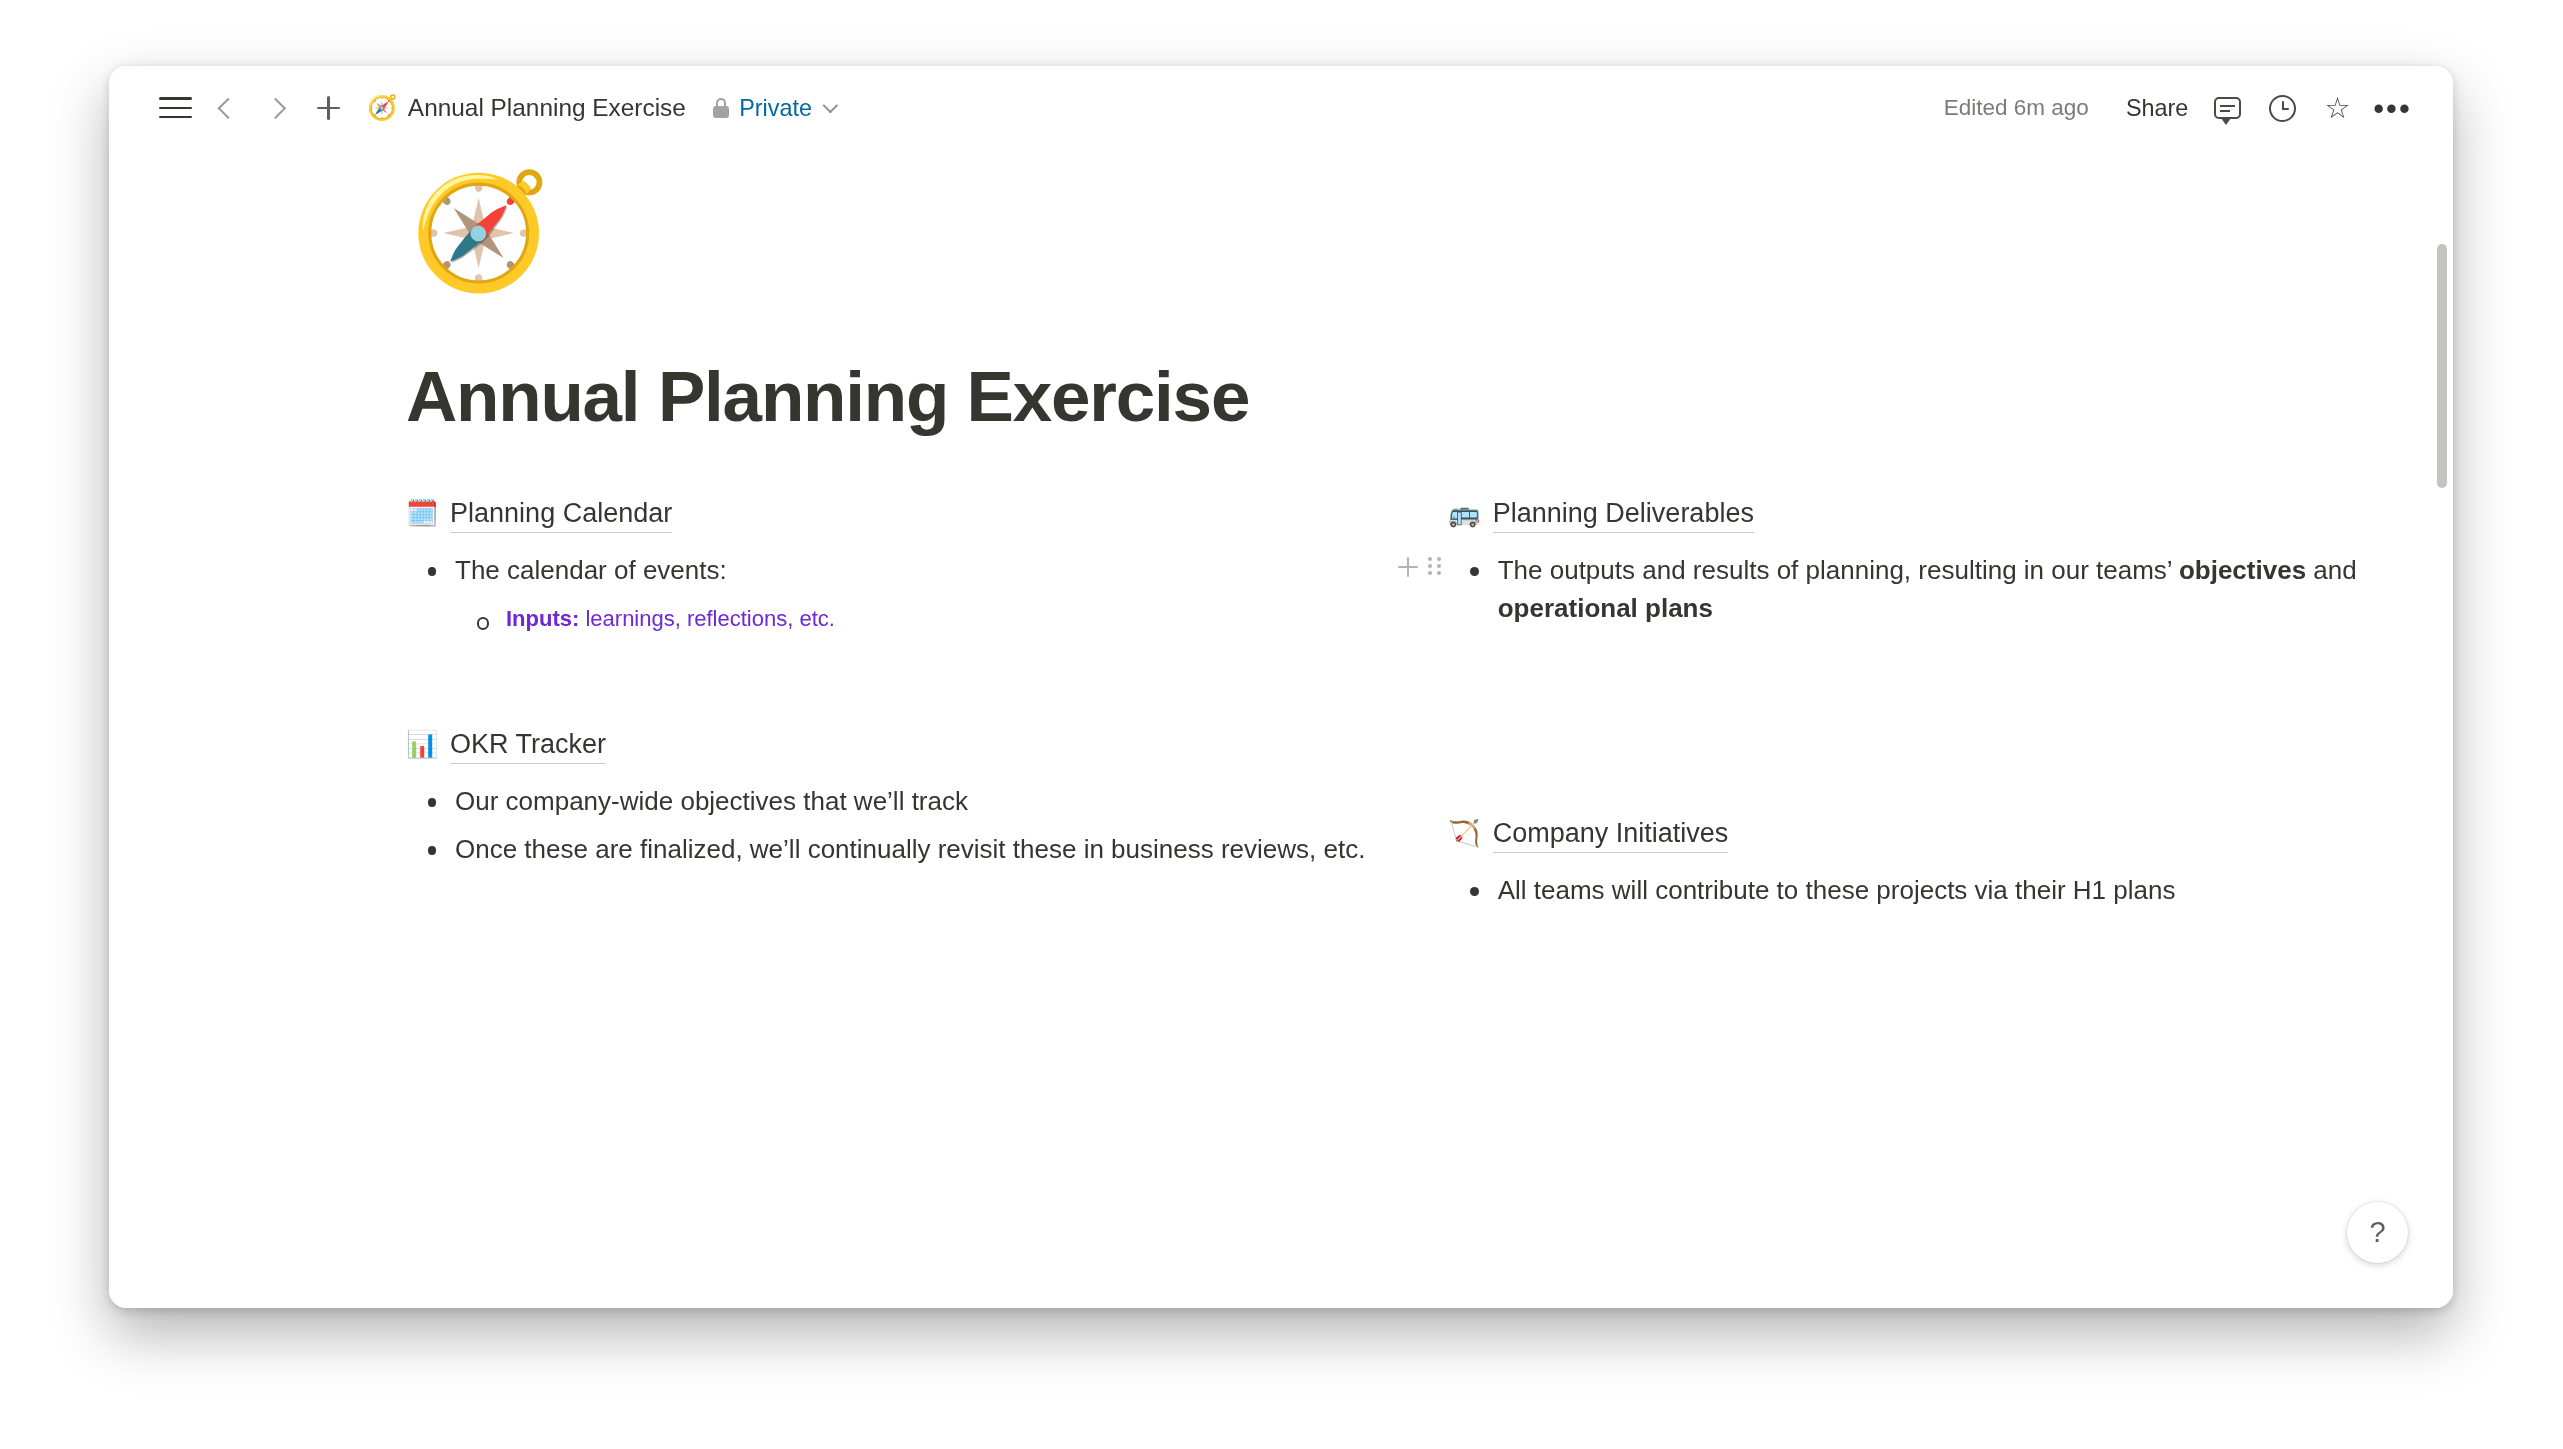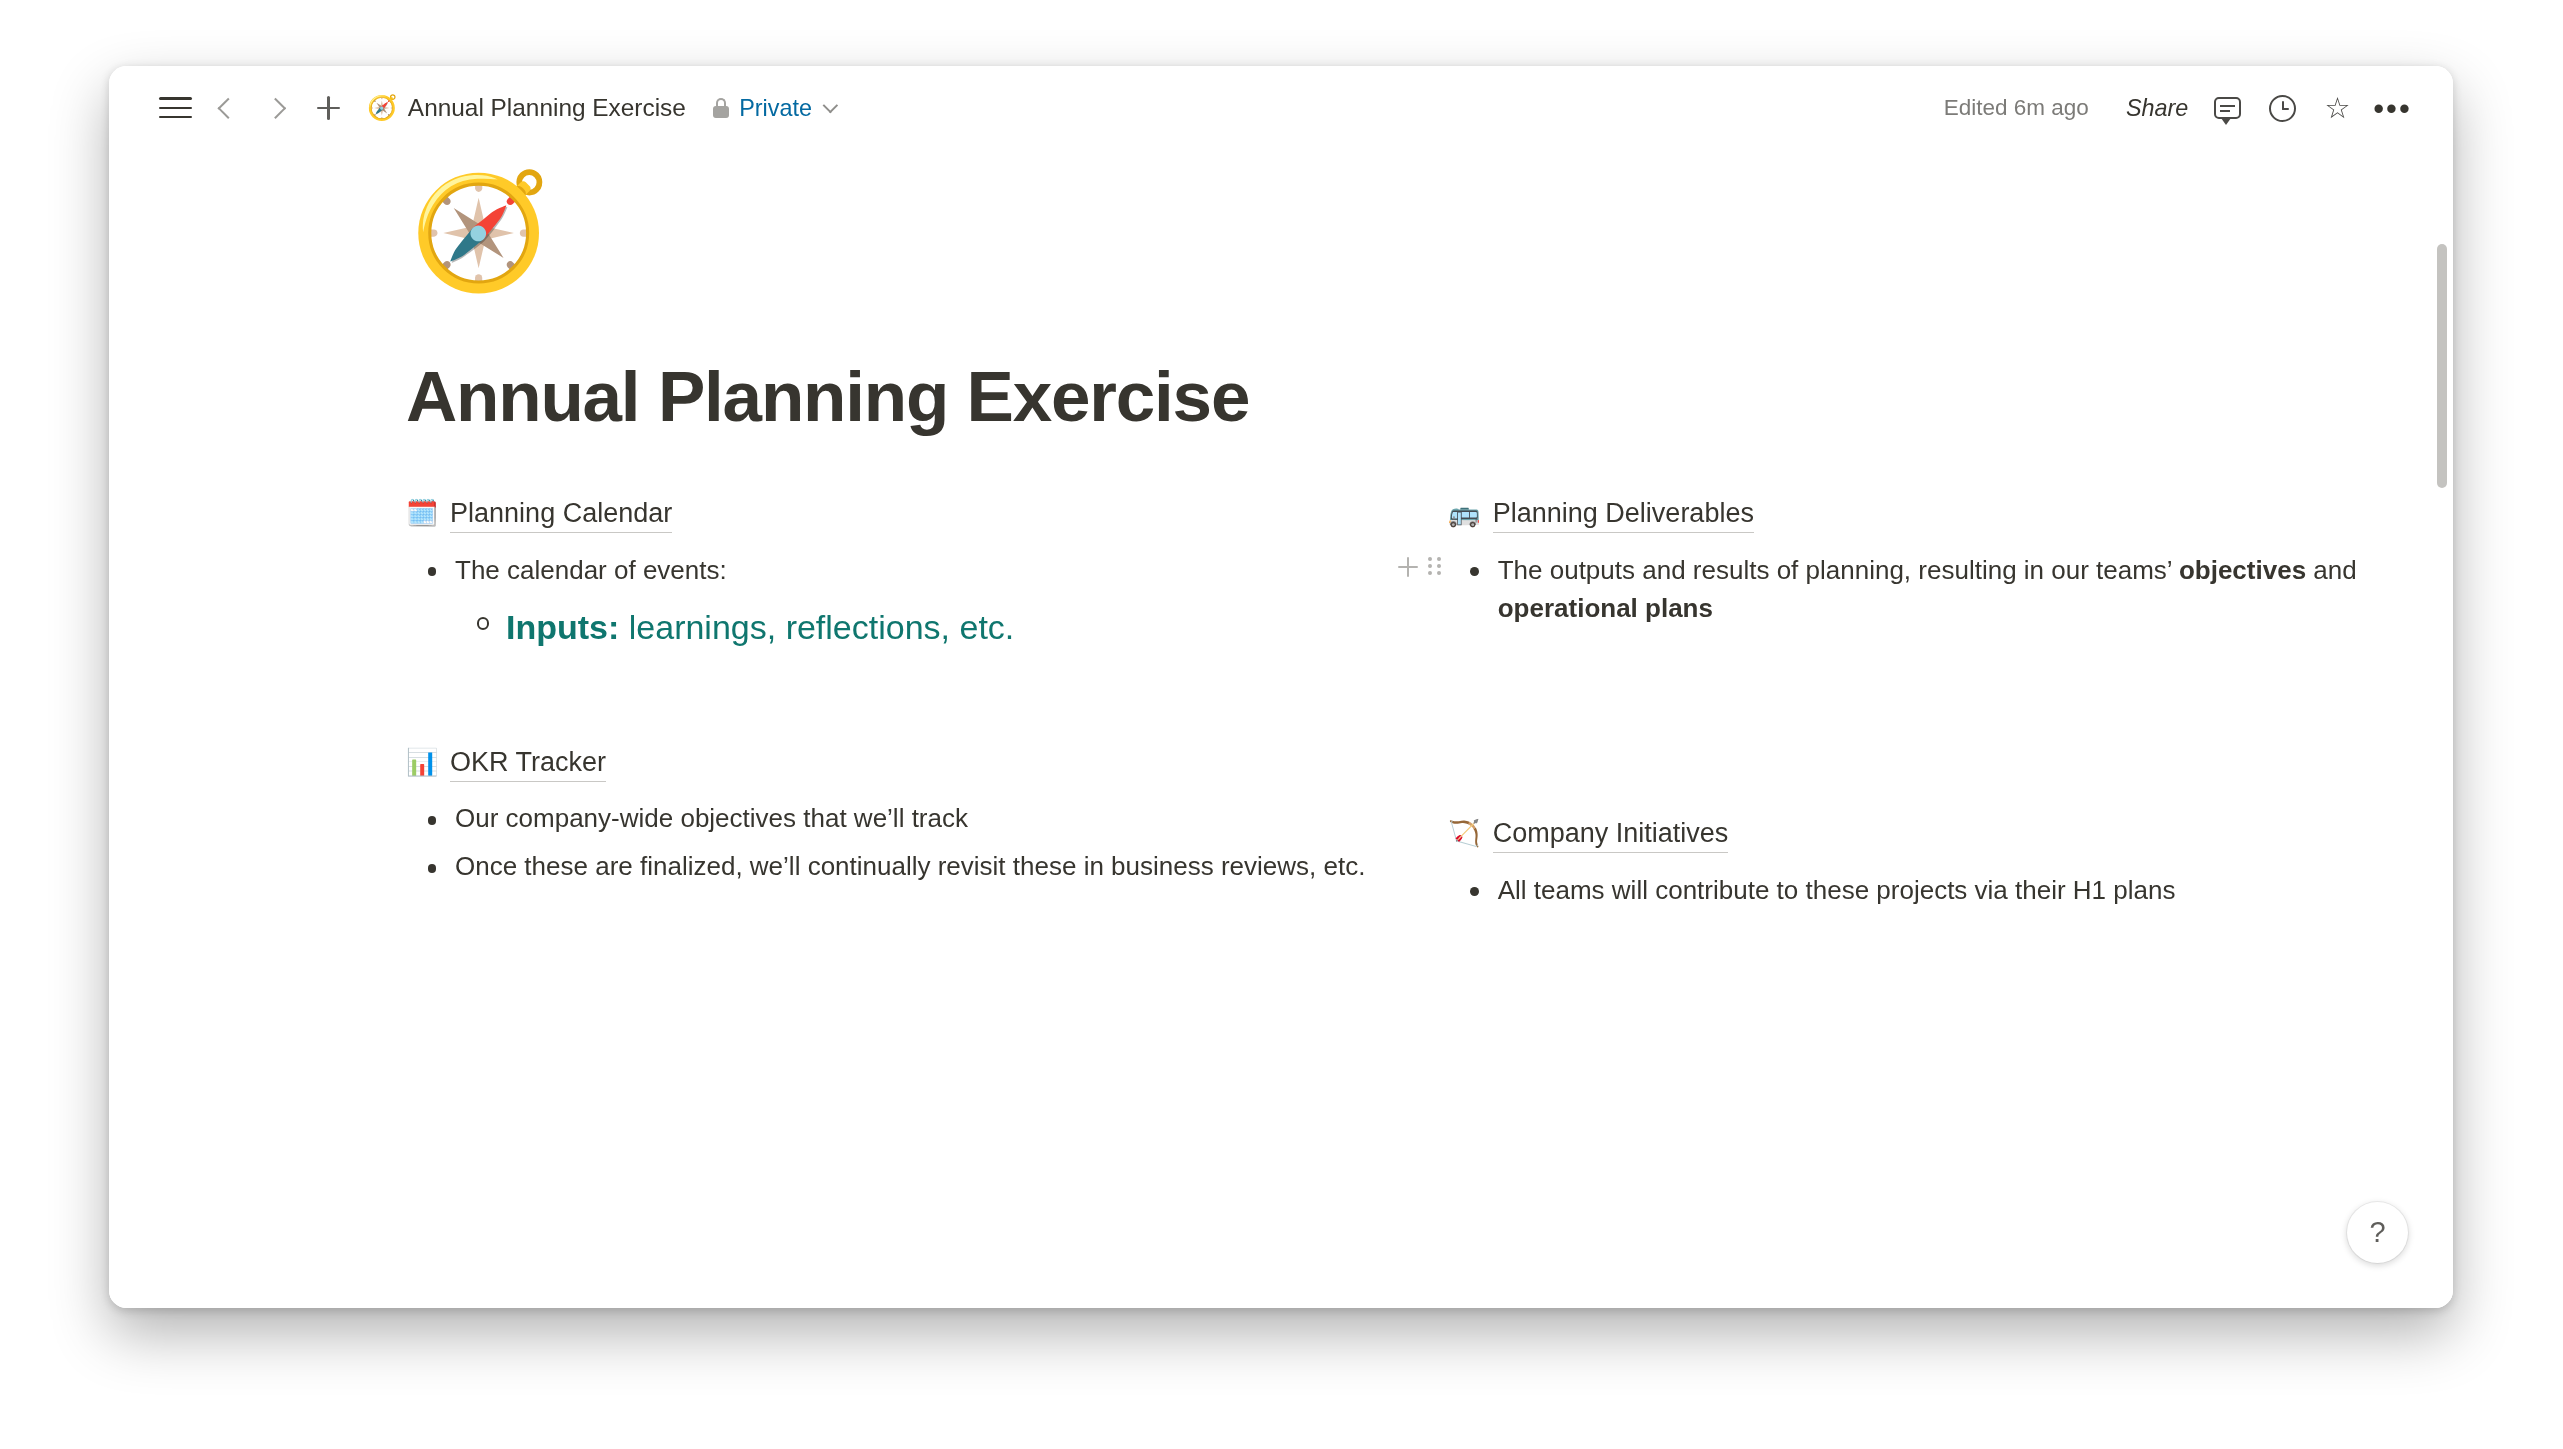--- a/index.html
+++ b/index.html
@@ -132,21 +132,20 @@
     font-size: 22.5px;
     color: #7c7b78;
     margin-right: 25.4px;
     white-space: nowrap;
   }
   .share {
     font-size: 23.4px;
     color: #37352f;
     padding: 7.8px 11.7px;
     border-radius: 5.9px;
-    font-style: italic;
   }
   .ico-btn {
     width: 55px; height: 51px;
     display: flex; align-items: center; justify-content: center;
     border-radius: 6.8px;
   }
 
   
   .bubble {
     position: relative; width: 27px; height: 22.5px;
@@ -252,23 +251,23 @@
     background: #37352f;
   }
   ul.sub {
     list-style: none;
     margin: 13.7px 0 0 0;
     padding: 0;
   }
   ul.sub > li {
     position: relative;
     padding-left: 51px;
-    font-size: 34px;
+    font-size: 22px;
     line-height: 1.47;
-    color: #0f766e;
+    color: #6d28d9;
     margin-bottom: 21.5px;
   }
   ul.sub > li::before {
     content: "";
     position: absolute;
     left: 21.5px; top: 14.7px;
     width: 8.8px; height: 8.8px;
     border-radius: 50%;
     border: 2px solid #37352f;
     background: transparent;

